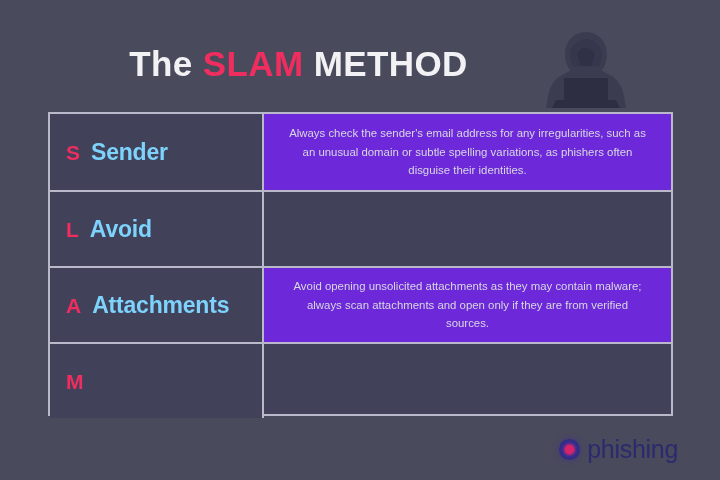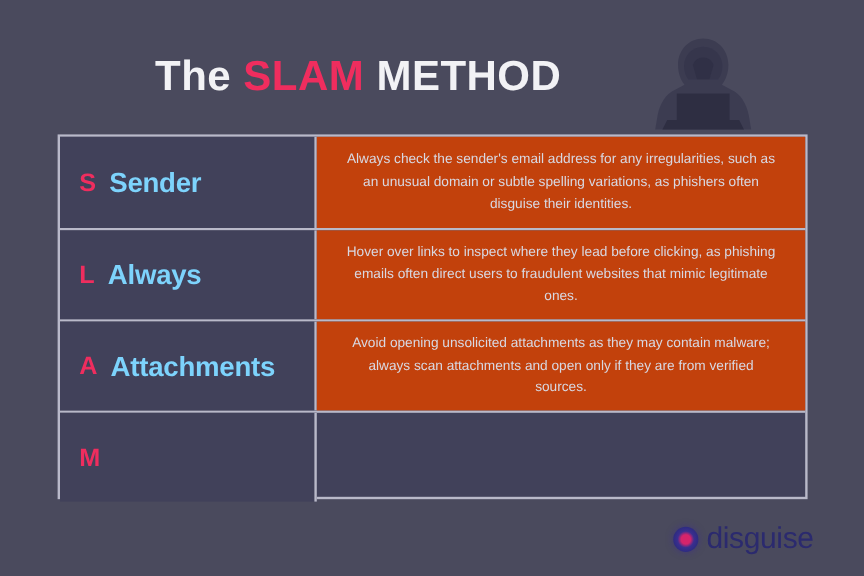--- a/index.html
+++ b/index.html
@@ -78,21 +78,21 @@
     line-height:1;
     letter-spacing:-.2px;
   }
 
   .cell-desc {
     flex:1 1 auto;
     display:flex;
     align-items:center;
     justify-content:center;
     padding:6px 22px;
-    background:#c2410c;
+    background:#6d28d9;
   }
   .desc-text {
     color:#d8d8e2;
     font-size:11.4px;
     line-height:1.62;
     text-align:center;
   }
 
   
   .logo {
@@ -152,24 +152,21 @@
         <span class="word">Sender</span>
       </div>
       <div class="cell-desc">
         <p class="desc-text">Always check the sender's email address for any irregularities, such as an unusual domain or subtle spelling variations, as phishers often disguise their identities.</p>
       </div>
     </div>
 
     <div class="row">
       <div class="cell-label">
         <span class="letter">L</span>
-        <span class="word">Always</span>
-      </div>
-      <div class="cell-desc">
-        <p class="desc-text">Hover over links to inspect where they lead before clicking, as phishing emails often direct users to fraudulent websites that mimic legitimate ones.</p>
+        <span class="word">Avoid</span>
       </div>
     </div>
 
     <div class="row">
       <div class="cell-label">
         <span class="letter">A</span>
         <span class="word">Attachments</span>
       </div>
       <div class="cell-desc">
         <p class="desc-text">Avoid opening unsolicited attachments as they may contain malware; always scan attachments and open only if they are from verified sources.</p>
@@ -179,16 +176,16 @@
     <div class="row">
       <div class="cell-label">
         <span class="letter">M</span>
       </div>
     </div>
 
   </div>
 
   <div class="logo">
     <span class="logo-mark"></span>
-    <span class="logo-text">disguise</span>
+    <span class="logo-text">phishing</span>
   </div>
 
 </div>
 
 </body></html>

